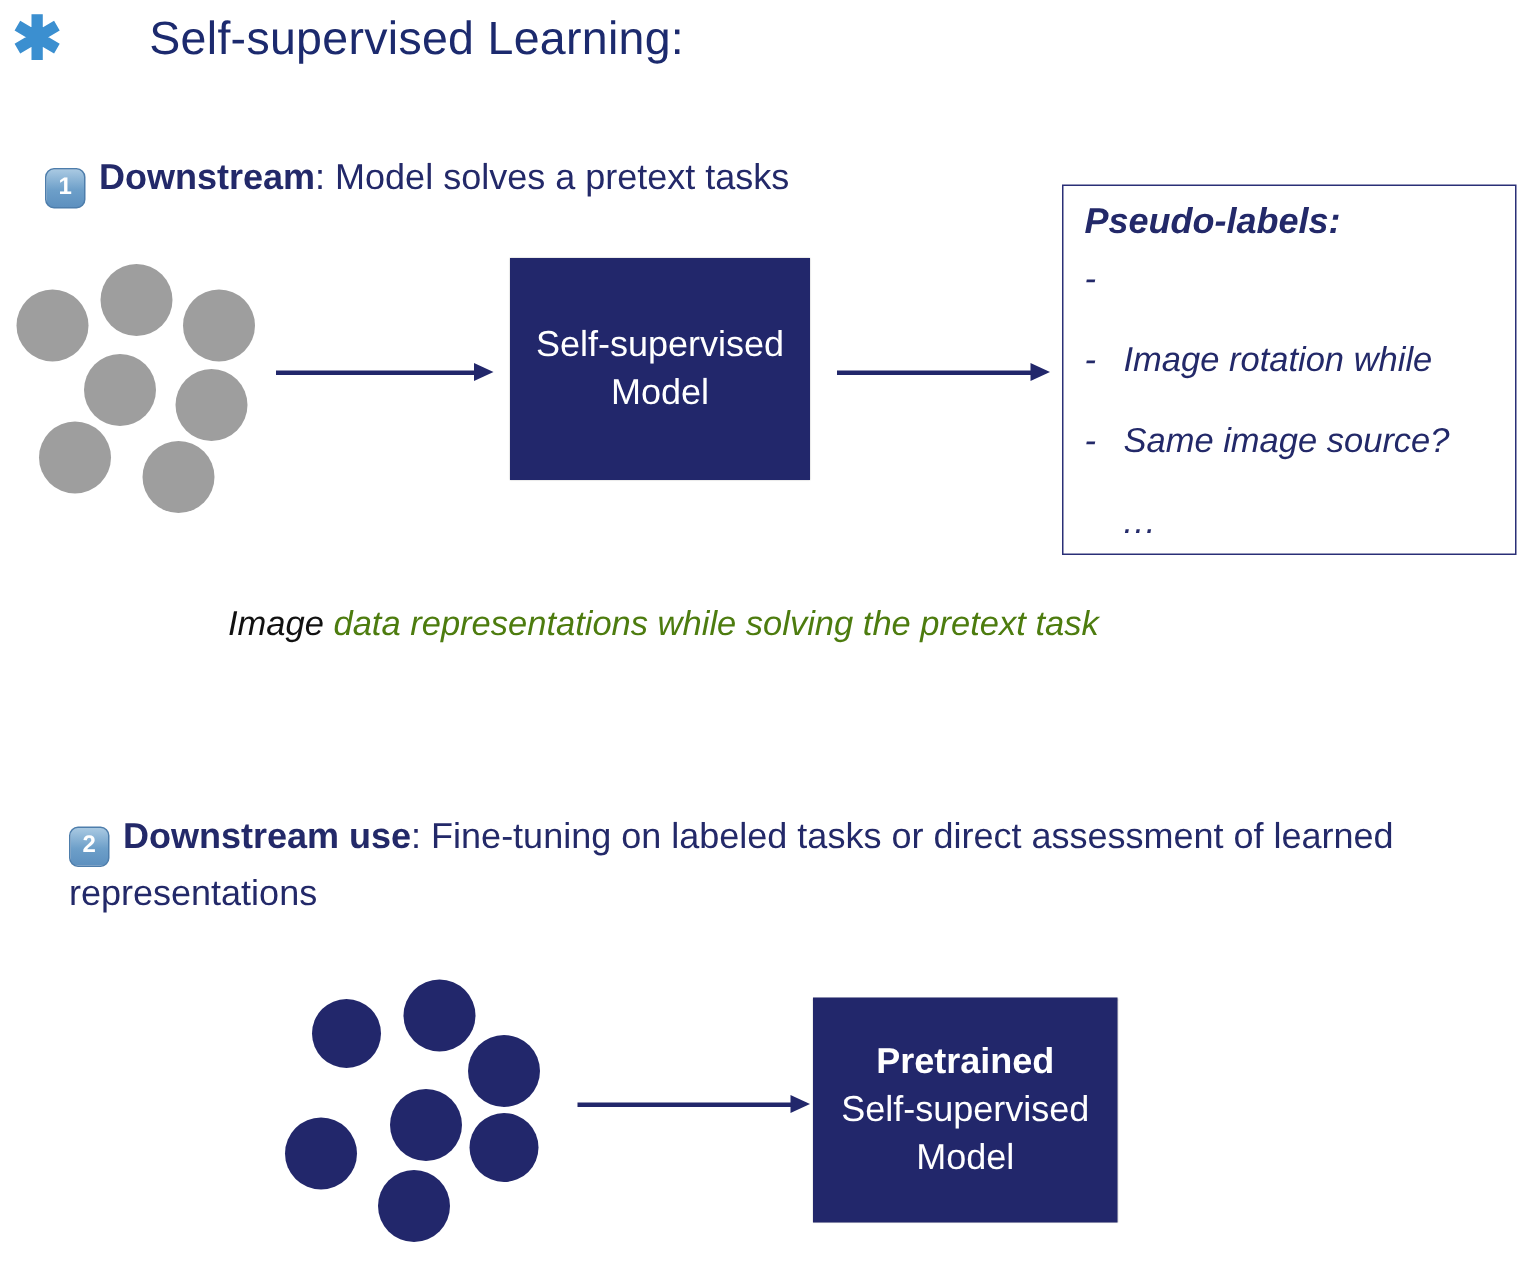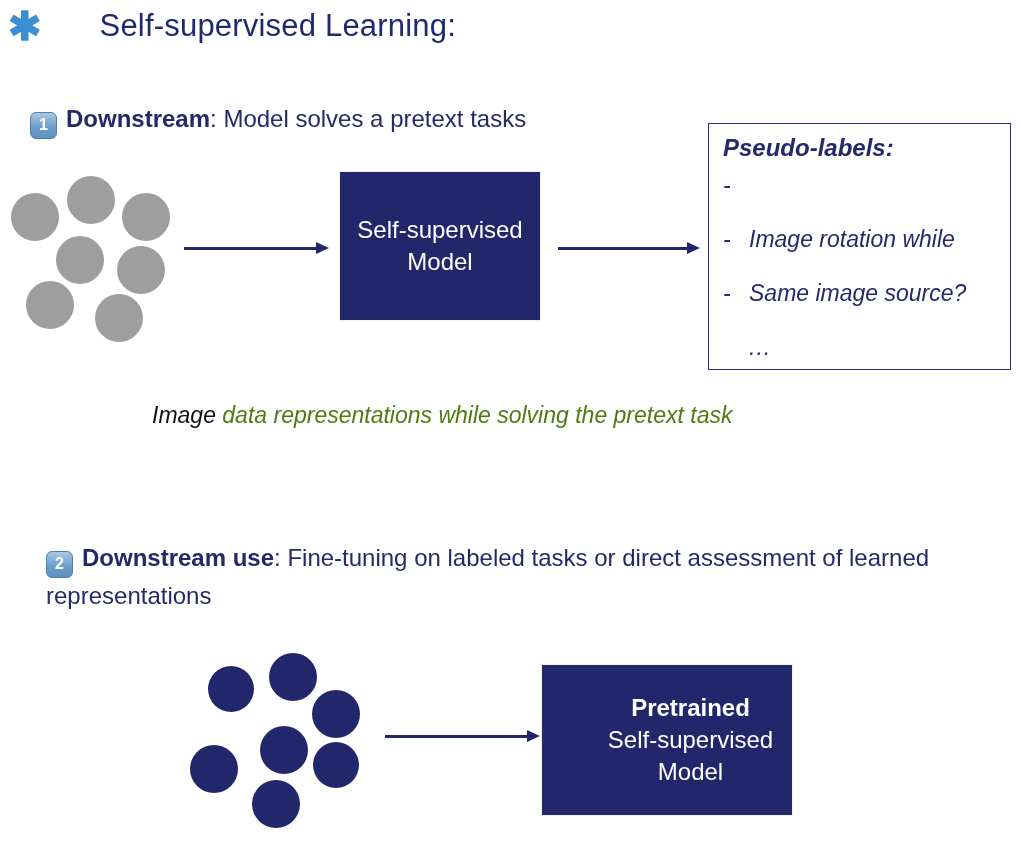--- a/index.html
+++ b/index.html
@@ -41,21 +41,21 @@
     border-bottom:6.5px solid transparent;
   }
   
   .model-box{
     position:absolute;background:#22276b;color:#fff;
     display:flex;flex-direction:column;align-items:center;justify-content:center;
     font-size:24px;line-height:1.33;text-align:center;
     box-shadow:0 0 1px rgba(0,0,0,.3);
   }
   #model-box-1{left:340px;top:172px;width:200px;height:148px;}
-  #model-box-2{left:542px;top:665px;width:203px;height:150px;padding-left:47px;}
+  #model-box-2{left:542px;top:665px;width:203px;height:150px;}
   
   .pseudo-box{
     position:absolute;left:708px;top:123px;width:303px;height:247px;
     border:1.5px solid #2a2f77;box-sizing:border-box;
     padding:10px 14px;font-style:italic;color:#232969;
   }
   .pseudo-title{font-size:24px;font-weight:bold;margin-bottom:10px;}
   .pseudo-item{display:flex;font-size:23px;margin-bottom:27px;}
   .pseudo-item .dash{width:26px;flex:0 0 26px;}
   .pseudo-ellipsis{font-size:23px;margin-left:26px;letter-spacing:1px;}

